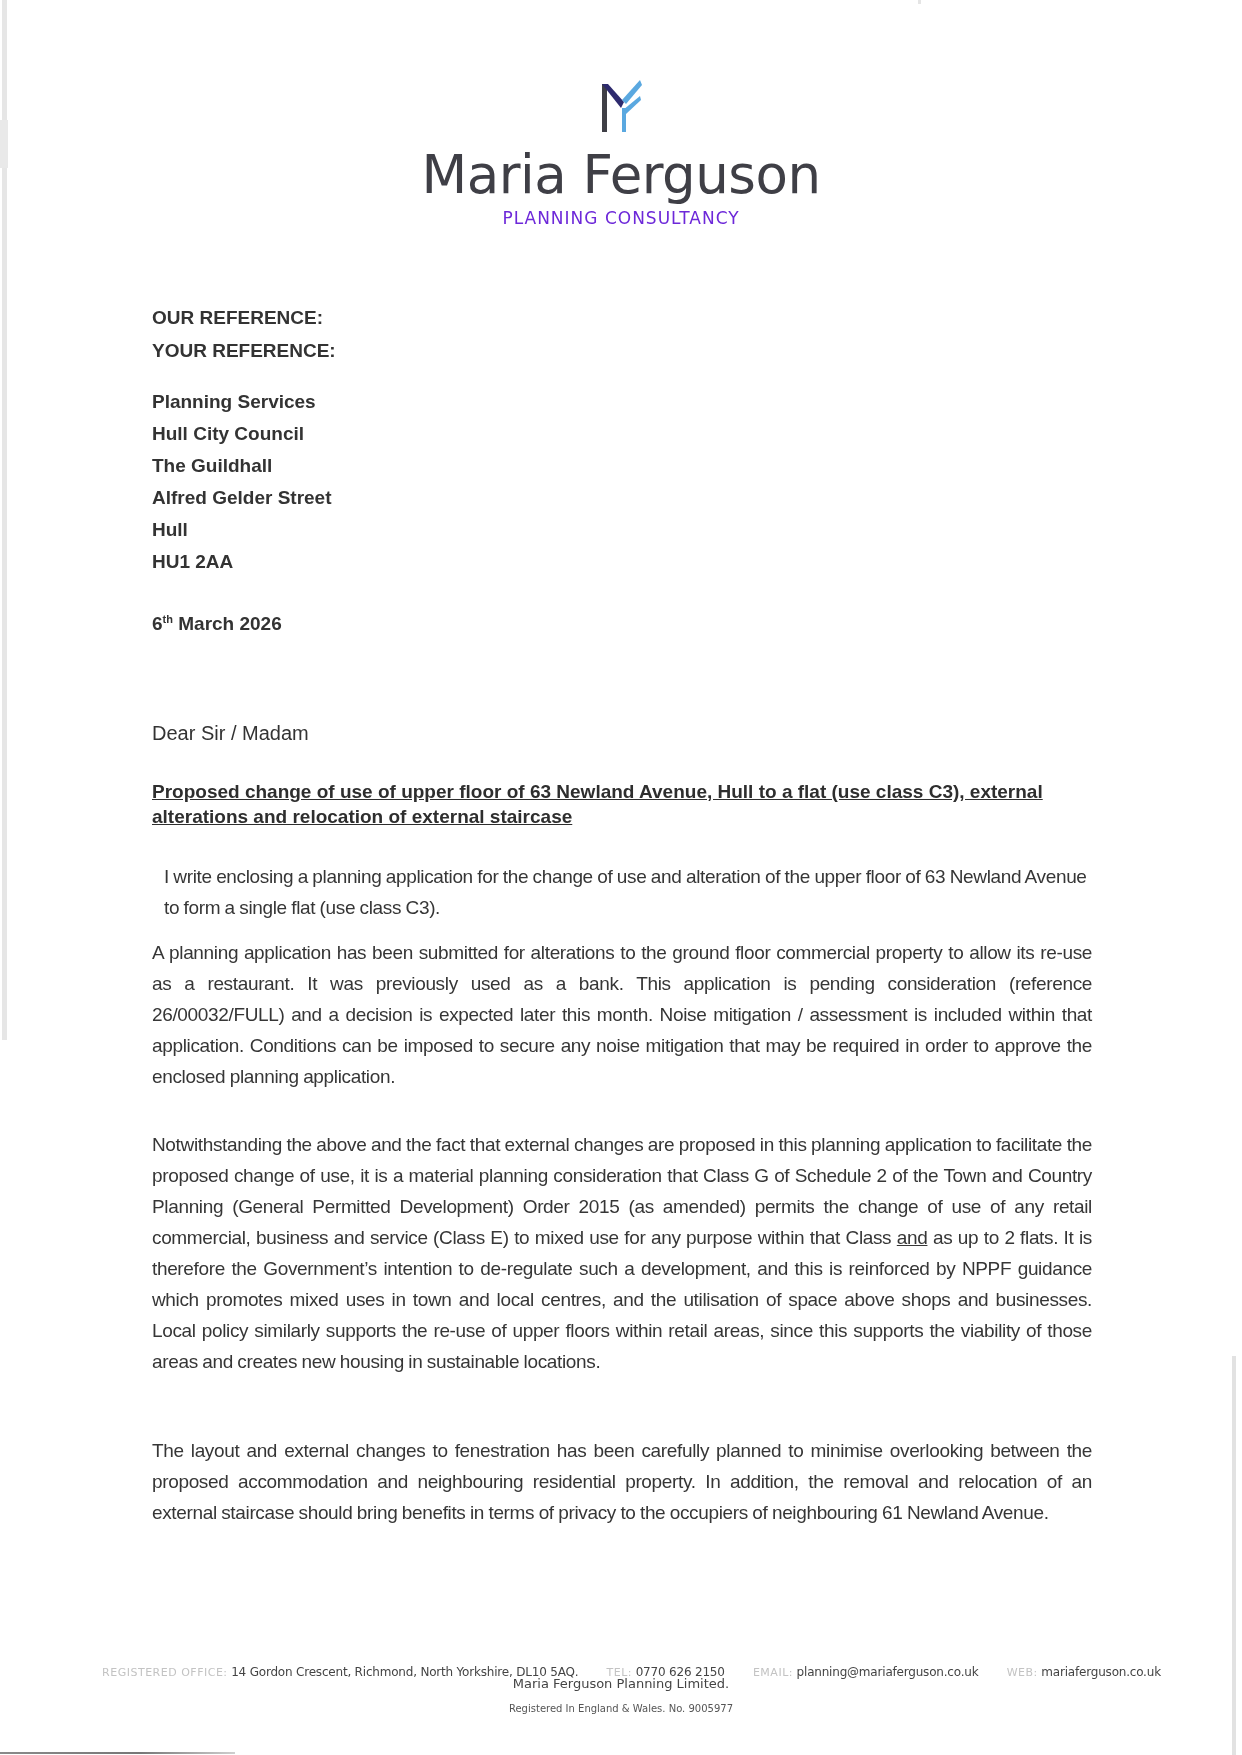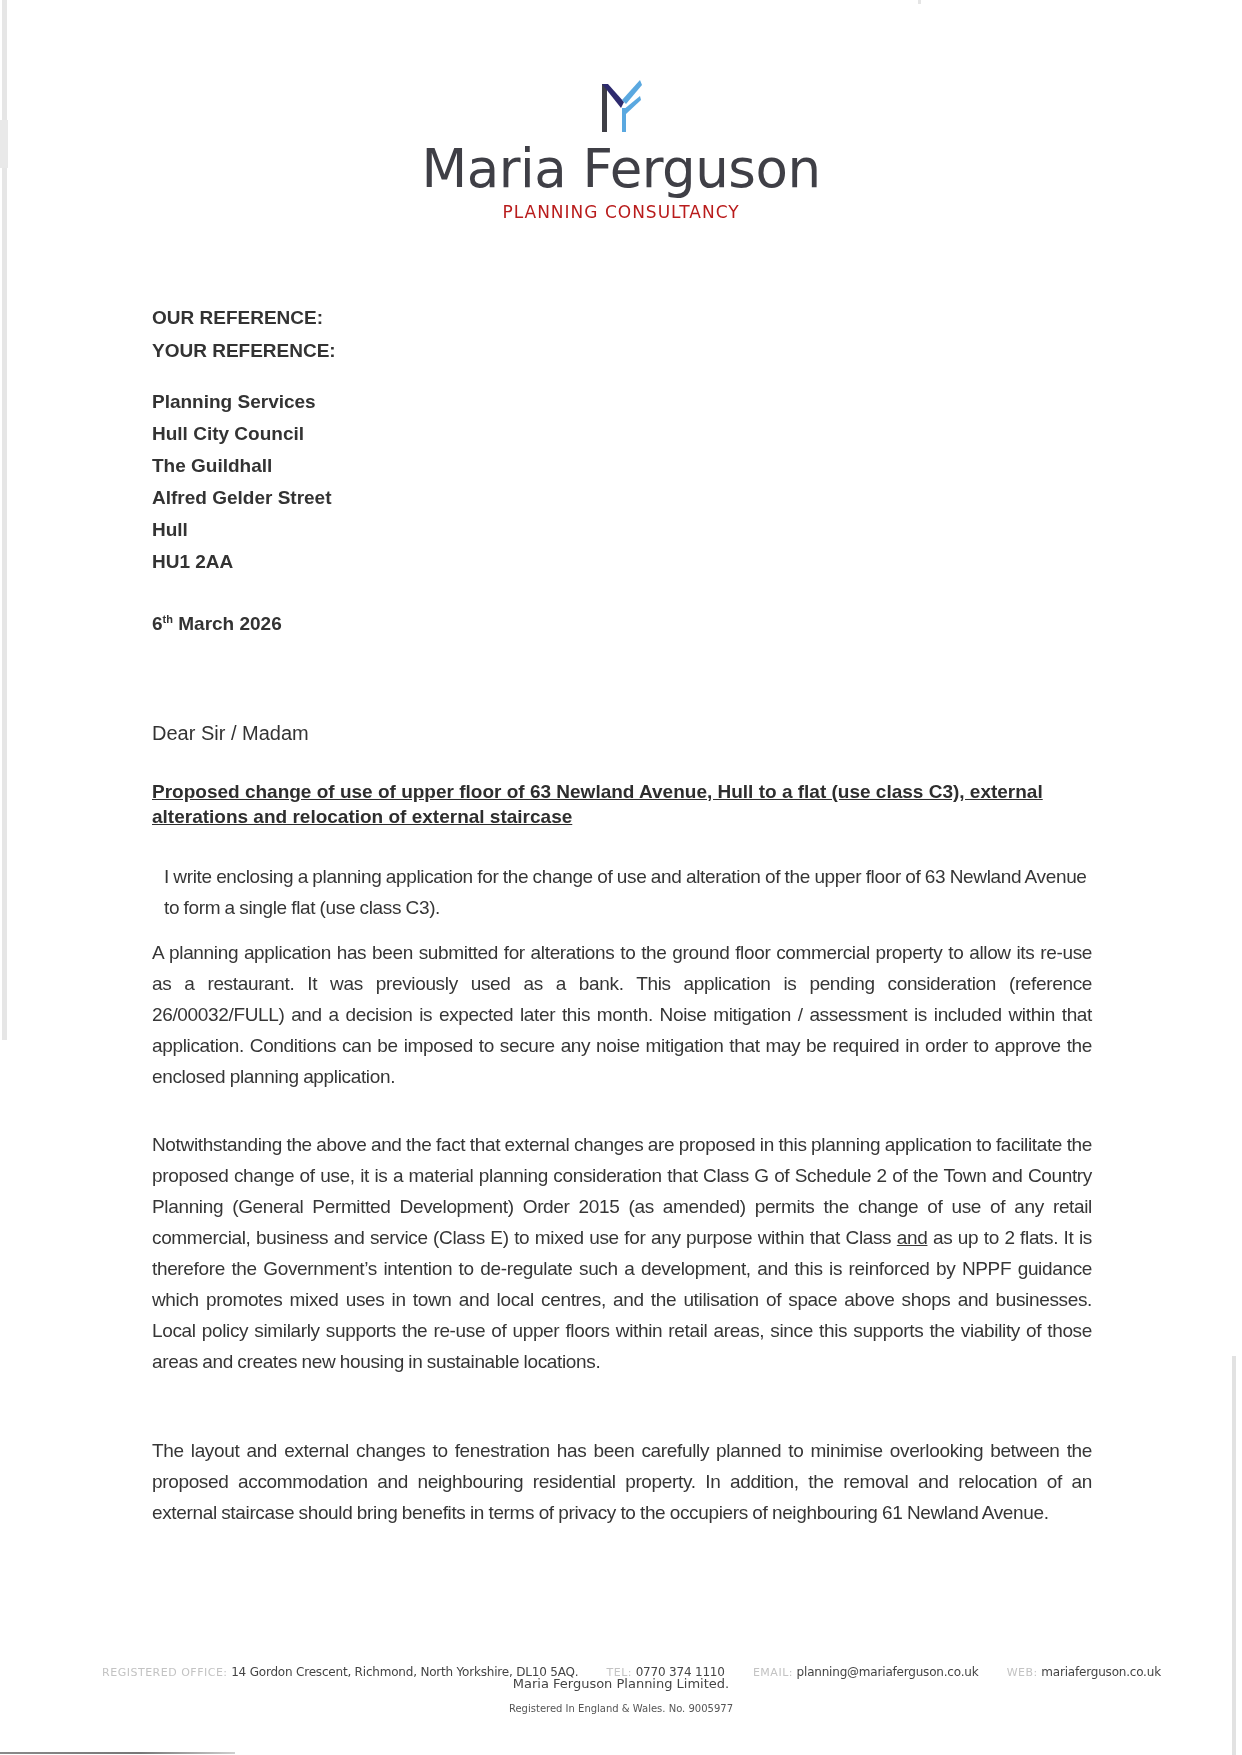--- a/index.html
+++ b/index.html
@@ -41,27 +41,27 @@
       position: absolute; left: 0; top: 78px; width: 1242px; text-align: center;
     }
     .logo-mark {
       display: block; margin: 0 auto; width: 50px; height: 58px;
     }
     .brand-name {
       font-family: "DejaVu Sans", sans-serif;
       font-size: 53px;
       color: #3f3f46;
       letter-spacing: -0.5px;
-      margin-top: 2px;
+      margin-top: 8px;
       line-height: 62px;
     }
     .brand-sub {
       font-family: "DejaVu Sans", sans-serif;
       font-size: 17px;
-      color: #b91c1c;
+      color: #6d28d9;
       letter-spacing: 1px;
       margin-top: 2px;
     }
 
     
     .content {
       position: absolute; left: 152px; width: 940px;
     }
     .refs {
       top: 301px;
@@ -173,19 +173,19 @@
 <div class="content para p1">I write enclosing a planning application for the change of use and alteration of the upper floor of 63 Newland Avenue to form a single flat (use class C3).</div>
 <div class="content para p2">A planning application has been submitted for alterations to the ground floor commercial property to allow its re-use as a restaurant.  It was previously used as a bank.  This application is pending consideration (reference 26/00032/FULL) and a decision is expected later this month.  Noise mitigation / assessment is included within that application.  Conditions can be imposed to secure any noise mitigation that may be required in order to approve the enclosed planning application.</div>
 <div class="content para p3"><span>Notwithstanding the above and the fact that external changes are proposed in this planning application to facilitate the proposed change of use, it is a material planning consideration that Class G of Schedule 2 of the Town and Country Planning (General Permitted Development) Order 2015 (as amended) permits the change of use of any retail commercial, business and service (Class E) to mixed use for any purpose within that Class </span><u>and</u><span> as up to 2 flats.  It is therefore the Government’s intention to de-regulate such a development, and this is reinforced by NPPF guidance which promotes mixed uses in town and local centres, and the utilisation of space above shops and businesses.  Local policy similarly supports the re-use of upper floors within retail areas, since this supports the viability of those areas and creates new housing in sustainable locations.</span></div>
 <div class="content para p4">The layout and external changes to fenestration has been carefully planned to minimise overlooking between the proposed accommodation and neighbouring residential property.  In addition, the removal and relocation of an external staircase should bring benefits in terms of privacy to the occupiers of neighbouring 61 Newland Avenue.</div>
 
 <div class="footer footer-company">Maria Ferguson Planning Limited.</div>
 <div class="footer footer-contact">
   <span class="lbl">Registered office:</span>
   <span>14 Gordon Crescent, Richmond, North Yorkshire, DL10 5AQ.</span>
   &nbsp;<span class="lbl">Tel:</span>
-  <span>0770 374 1110</span>
+  <span>0770 626 2150</span>
   &nbsp;<span class="lbl">Email:</span>
   <span>planning@mariaferguson.co.uk</span>
   &nbsp;<span class="lbl">Web:</span>
   <span>mariaferguson.co.uk</span>
 </div>
 <div class="footer footer-reg">Registered In England &amp; Wales. No. 9005977</div>
 
 </body></html>

